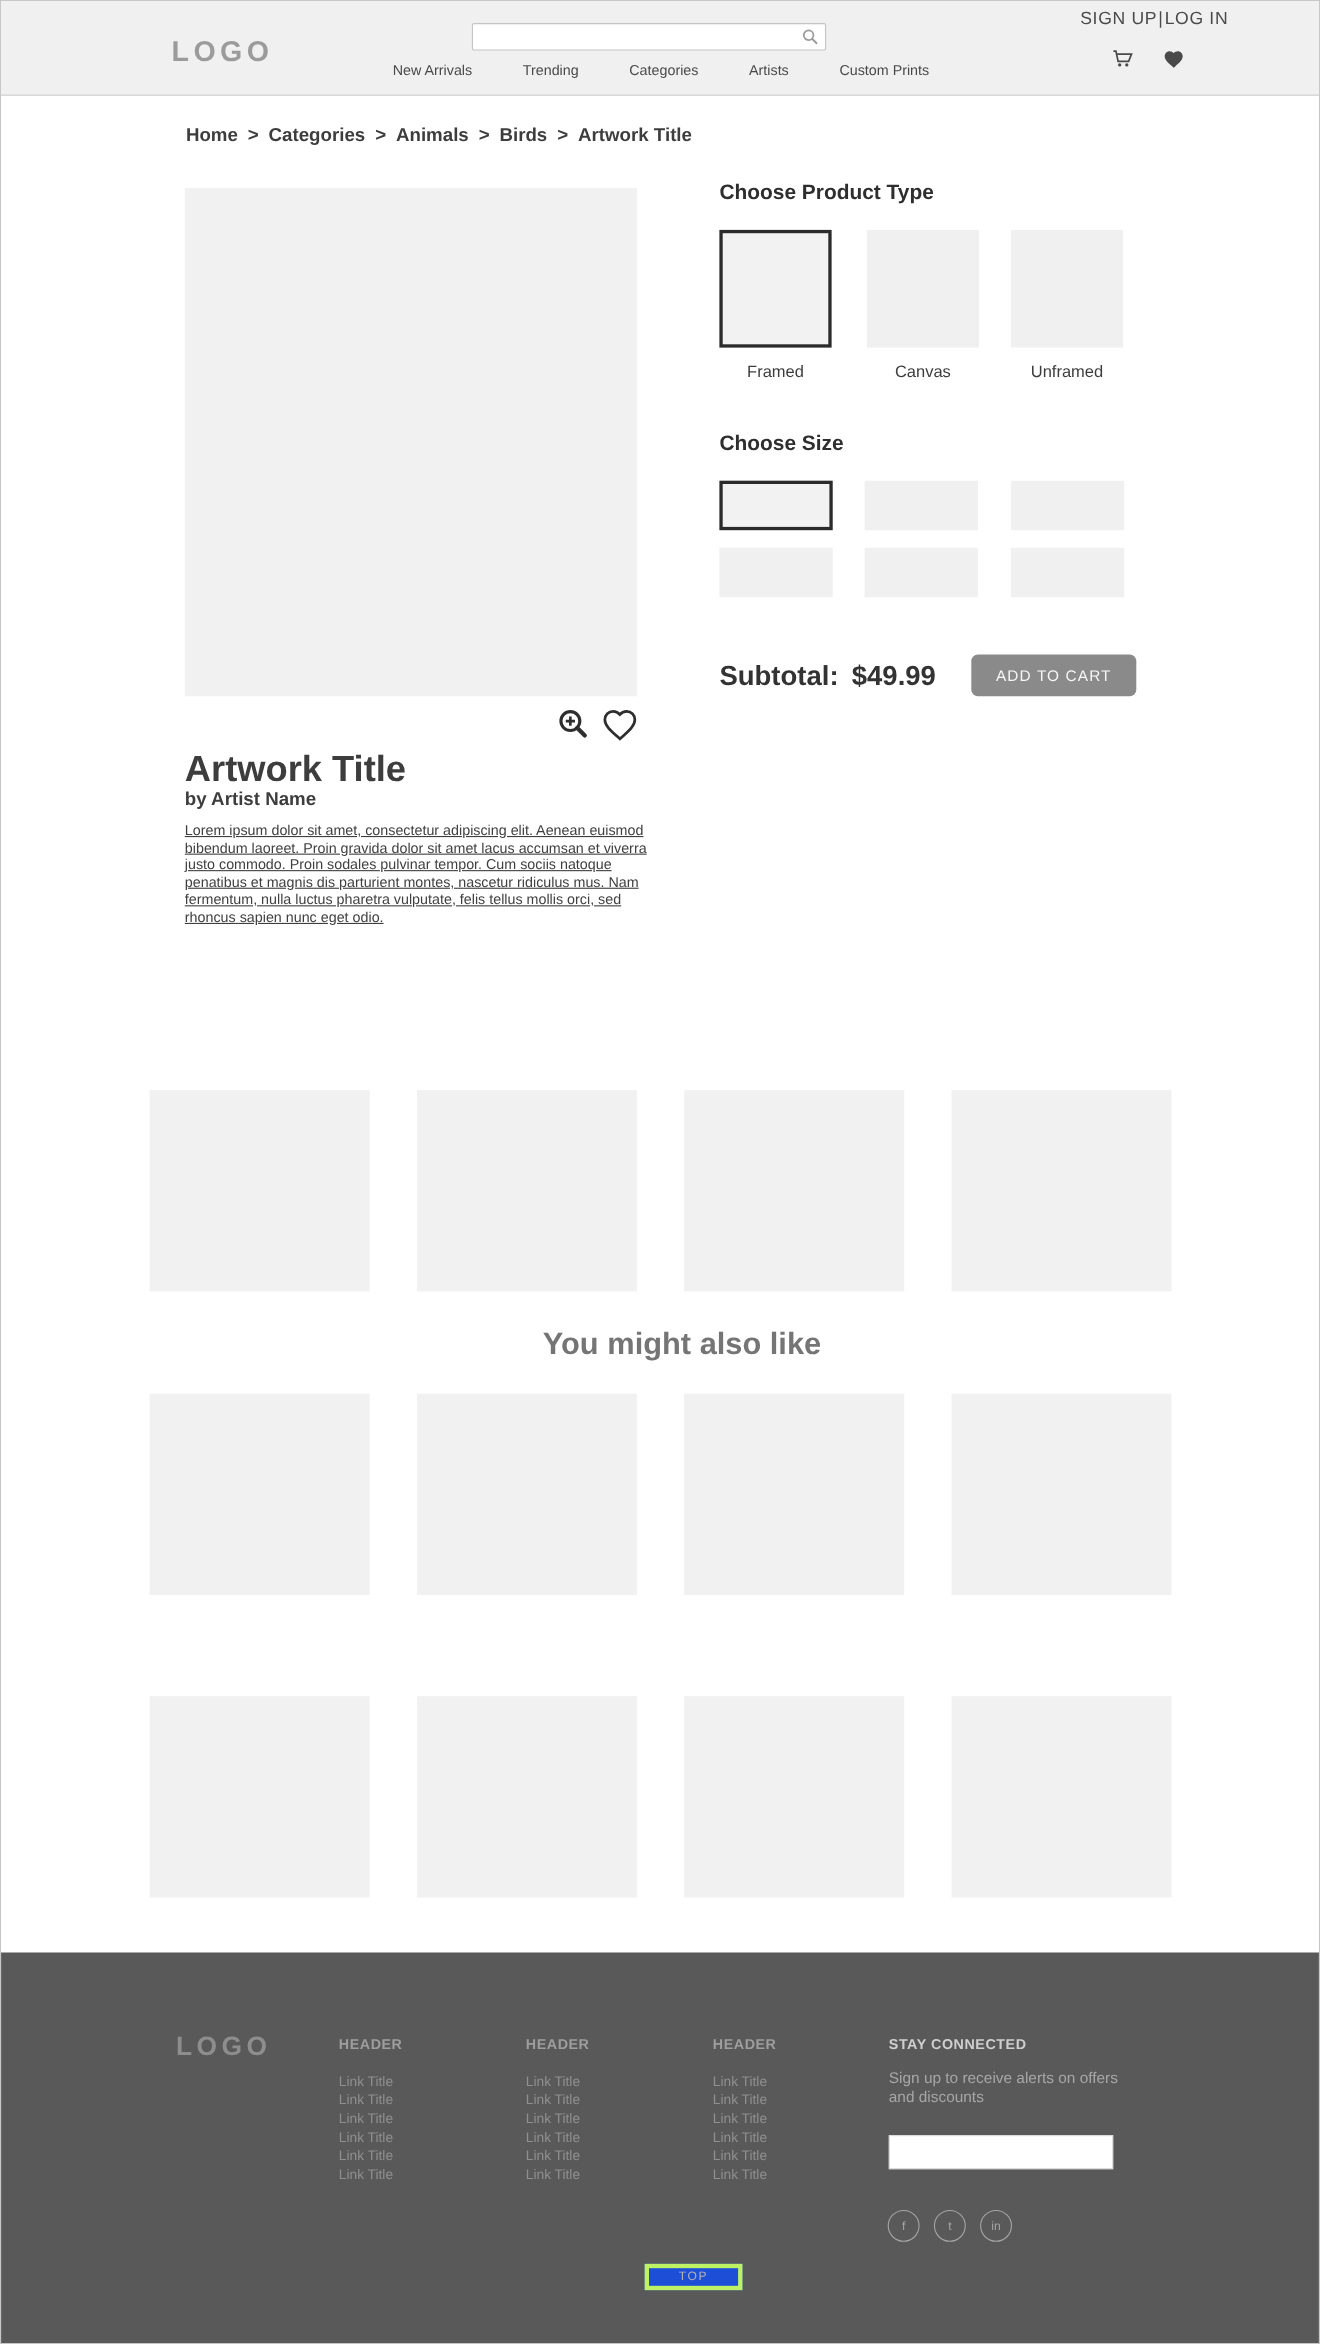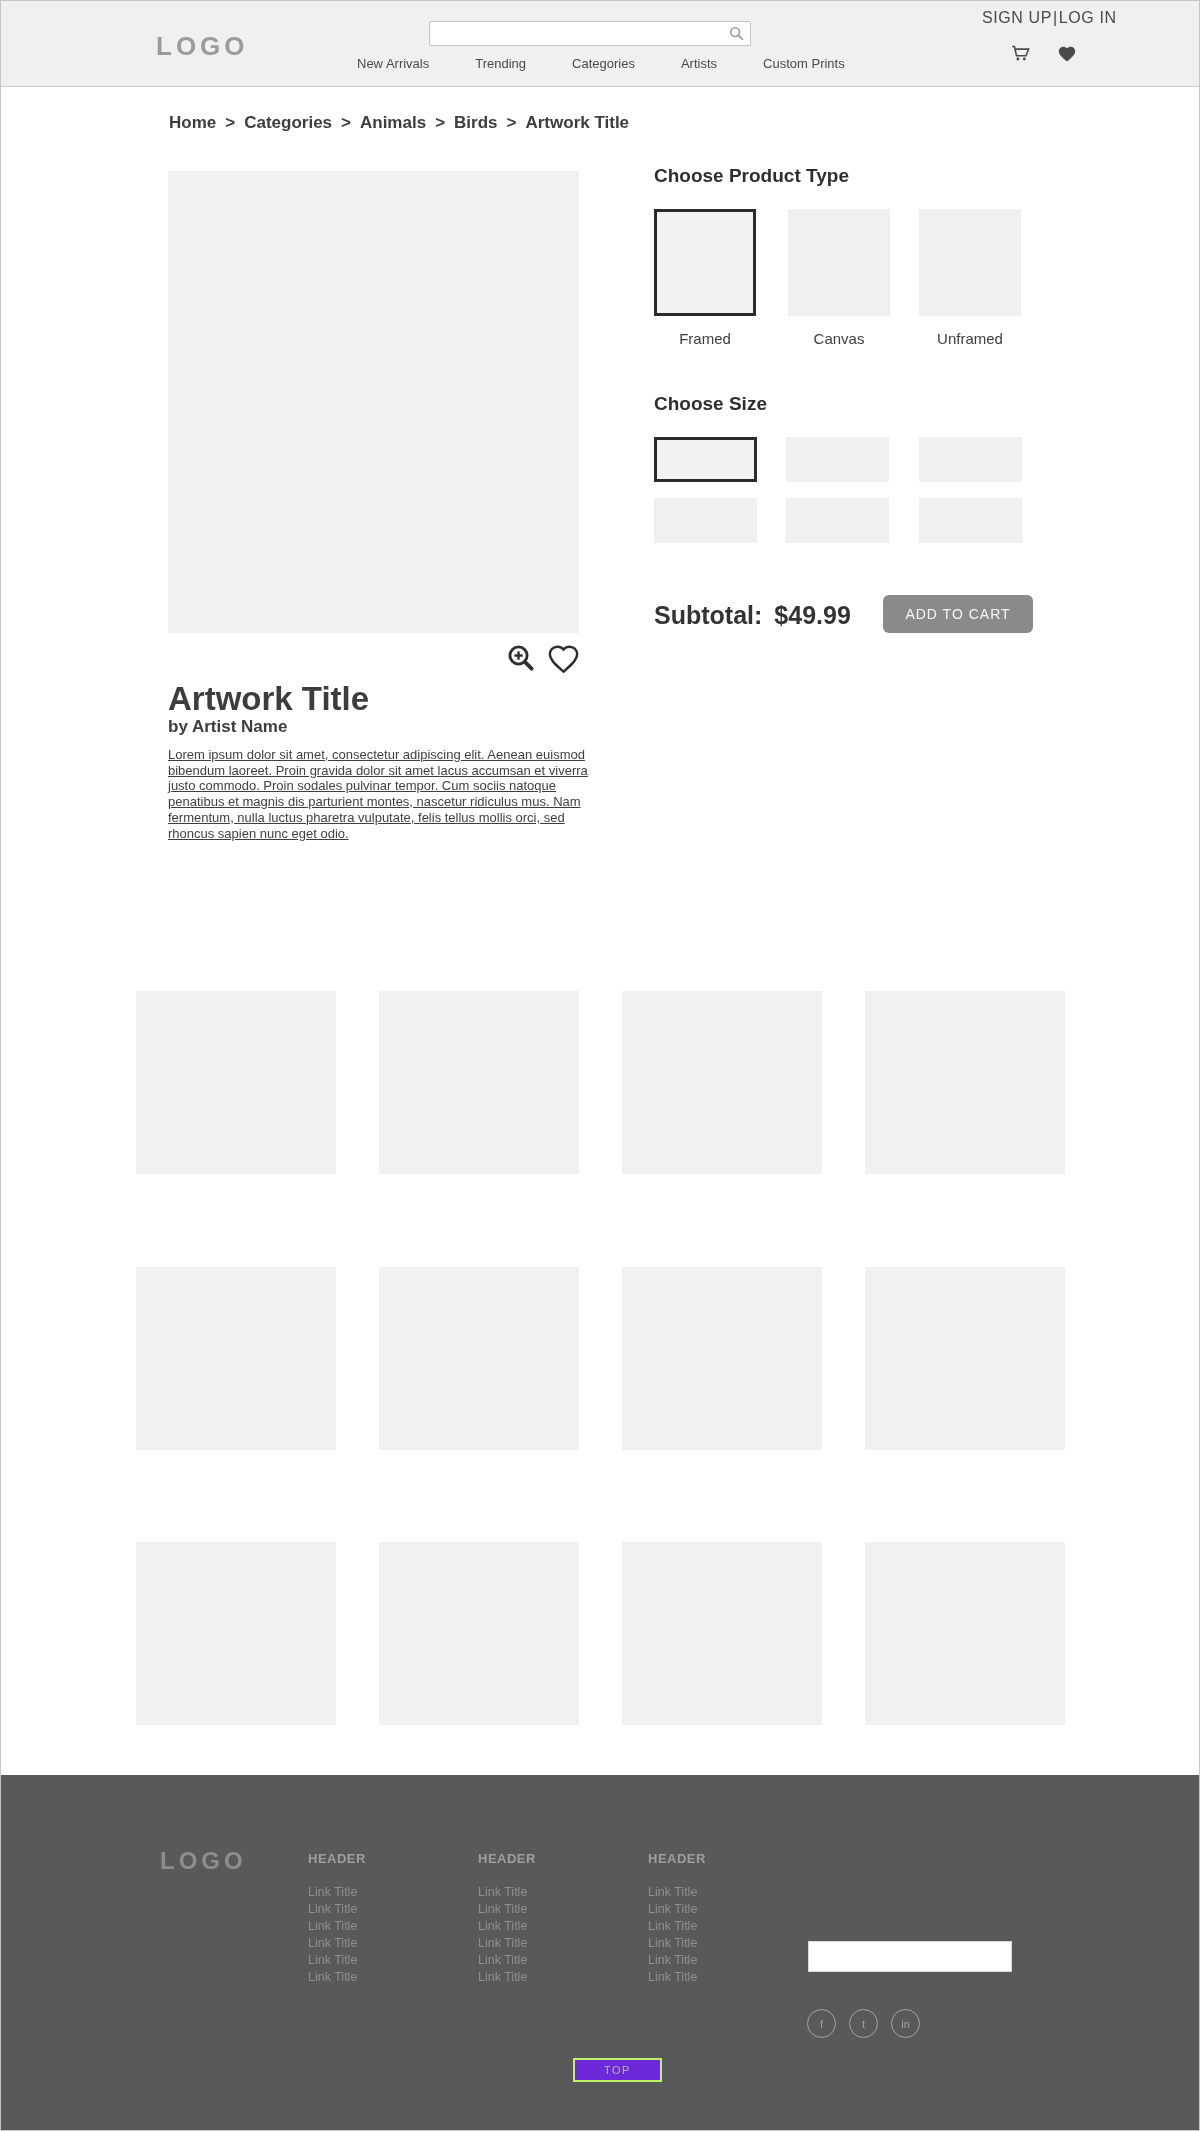--- a/index.html
+++ b/index.html
@@ -79,22 +79,22 @@
   .flink{font-size:12.5px;line-height:17px;color:#8f8f8f;cursor:pointer;}
   .stay{position:absolute;left:807px;top:76px;width:230px;}
   .stay .fhead{font-size:13px;font-weight:bold;letter-spacing:.5px;color:#cfcfcf;}
   .stay-text{margin-top:15px;font-size:14px;line-height:17px;color:#a6a6a6;width:210px;}
   .news-input{position:absolute;left:807px;top:166px;width:204px;height:31px;box-sizing:border-box;
               border:1px solid #d9d9d9;background:#fff;font-size:13px;padding:0 8px;outline:none;
               font-family:"Liberation Sans",sans-serif;}
   .social-row{position:absolute;left:806px;top:234px;display:flex;gap:13px;}
   .social{width:29px;height:29px;border-radius:50%;border:1px solid #a5a5a5;box-sizing:border-box;
           display:flex;align-items:center;justify-content:center;font-size:11px;color:#a5a5a5;cursor:pointer;}
-  .top-btn{position:absolute;left:572px;top:283px;width:89px;height:24px;background:#6d28d9;
-           border:2px solid #bef264;box-sizing:border-box;color:#b3b3b3;font-size:11px;
+  .top-btn{position:absolute;left:585px;top:283px;width:89px;height:24px;background:#1d4ed8;
+           border:4px solid #bef264;box-sizing:border-box;color:#b3b3b3;font-size:11px;
            letter-spacing:1.5px;display:flex;align-items:center;justify-content:center;cursor:pointer;}
 </style>
 </head>
 <body>
 
 <div class="page">
 
   <header class="site-header">
     <div class="logo">LOGO</div>
 
@@ -192,20 +192,21 @@
   </div>
   <button class="add-cart">ADD TO CART</button>
 
   <div class="thumb-row tr1">
     <div class="thumb"></div>
     <div class="thumb"></div>
     <div class="thumb"></div>
     <div class="thumb"></div>
   </div>
 
+  <h2 class="sec-title st2">You might also like</h2>
   <div class="thumb-row tr2">
     <div class="thumb"></div>
     <div class="thumb"></div>
     <div class="thumb"></div>
     <div class="thumb"></div>
   </div>
 
   <div class="thumb-row tr3">
     <div class="thumb"></div>
     <div class="thumb"></div>
@@ -245,20 +246,24 @@
       <div class="flinks">
         <div class="flink">Link Title</div>
         <div class="flink">Link Title</div>
         <div class="flink">Link Title</div>
         <div class="flink">Link Title</div>
         <div class="flink">Link Title</div>
         <div class="flink">Link Title</div>
       </div>
     </div>
 
+    <div class="stay">
+      <div class="fhead">STAY CONNECTED</div>
+      <div class="stay-text">Sign up to receive alerts on offers and discounts</div>
+    </div>
     <input class="news-input" type="text" style="">
 
     <div class="social-row">
       <div class="social">f</div>
       <div class="social">t</div>
       <div class="social">in</div>
     </div>
 
     <div class="top-btn">TOP</div>
   </footer>

